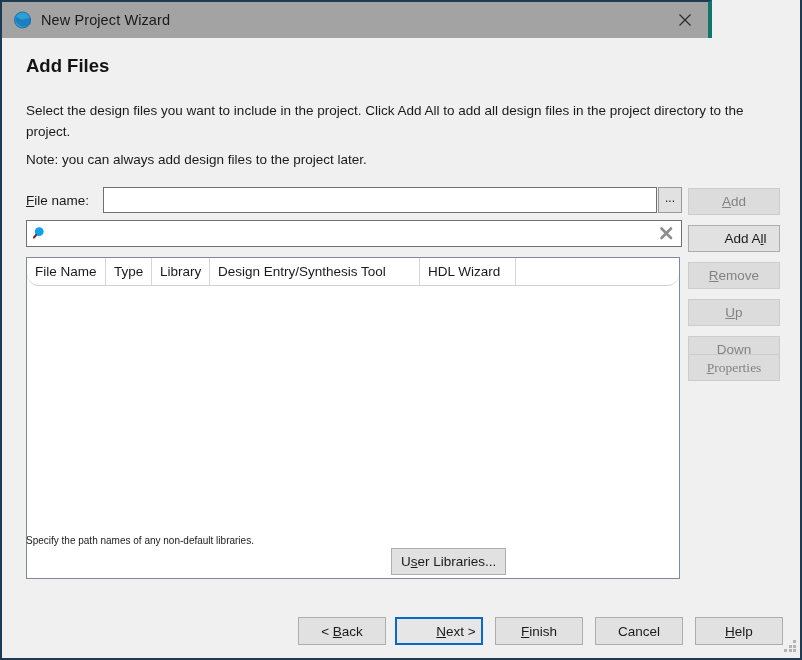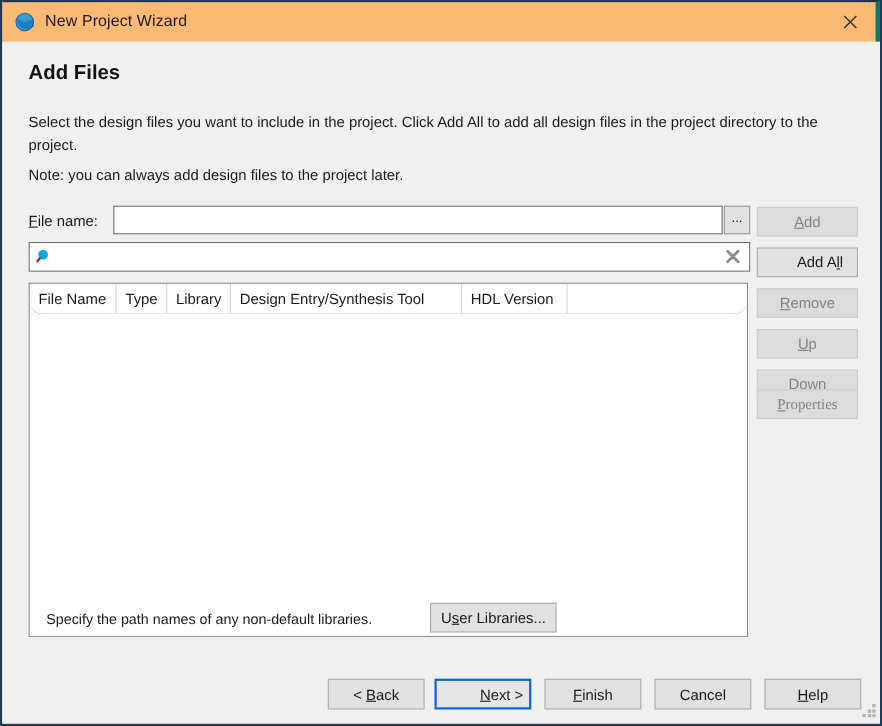--- a/index.html
+++ b/index.html
@@ -13,25 +13,25 @@
     background: #f0f0f0;
     border: 2px solid #1e3a52;
     border-top: none;
     position: relative;
   }
 
   
   #titlebar {
     position: absolute;
     left: -2px; top: 0;
-    width: 802px; height: 38px;
-    background: #fdba74;
+    width: 712px; height: 38px;
+    background: #a3a3a3;
     border-top: 2px solid #1e3a52;
     border-left: 2px solid #1e3a52;
-    border-right: 6px solid #0f766e;
+    border-right: 4px solid #0f766e;
     display: flex;
     align-items: center;
   }
   #app-icon {
     margin-left: 11px;
     width: 20px; height: 20px;
     flex: 0 0 auto;
     display: block;
   }
   #title-text {
@@ -187,24 +187,23 @@
   #btn-add      { top: 150px; }
   #btn-addall   { top: 187px; padding-left: 23px; }
   #btn-remove   { top: 224px; }
   #btn-up       { top: 261px; }
   #btn-down     { top: 298px; }
   #btn-props    { top: 316px; font-family: Liberation Serif, serif; }
 
   
   #lib-text {
     position: absolute;
-    left: 24px; top: 517px;
-    font-size: 13px;
-    color: #1a1a1a;
-    padding-left: 16px;
+    left: 24px; top: 497px;
+    font-size: 10px;
+    color: #1a1a1a;
   }
   #user-libs-btn {
     position: absolute;
     left: 389px; top: 510px;
     height: 27px;
     padding: 0 9px;
     font-family: "Liberation Sans", sans-serif;
     font-size: 13.5px;
     border: 1px solid #adadad;
     background: #e1e1e1;
@@ -287,21 +286,21 @@
       <path d="M2.5 2.5 L12 12 M12 2.5 L2.5 12" stroke="#8c8c8c" stroke-width="2.6" stroke-linecap="round" fill="none"></path>
     </svg>
   </div>
 
   <div id="file-table">
     <div id="table-header">
       <div class="th" style="width:79px">File Name</div>
       <div class="th" style="width:46px">Type</div>
       <div class="th" style="width:58px">Library</div>
       <div class="th" style="width:210px">Design Entry/Synthesis Tool</div>
-      <div class="th" style="width:96px">HDL Version</div>
+      <div class="th" style="width:96px">HDL Wizard</div>
       <div class="th last"></div>
     </div>
     <div id="table-body"></div>
   </div>
 
   <button class="sidebtn disabled" id="btn-add"><u>A</u>dd</button>
   <button class="sidebtn" id="btn-addall">Add A<u>l</u>l</button>
   <button class="sidebtn disabled" id="btn-remove"><u>R</u>emove</button>
   <button class="sidebtn disabled" id="btn-up"><u>U</u>p</button>
   <button class="sidebtn disabled" id="btn-down"><u>D</u>own</button>

